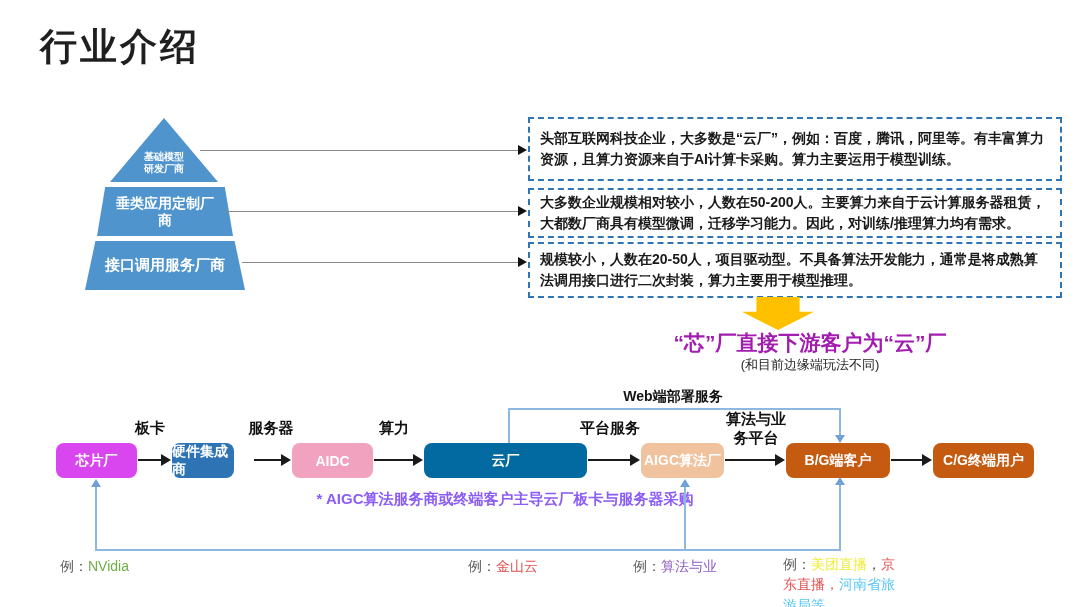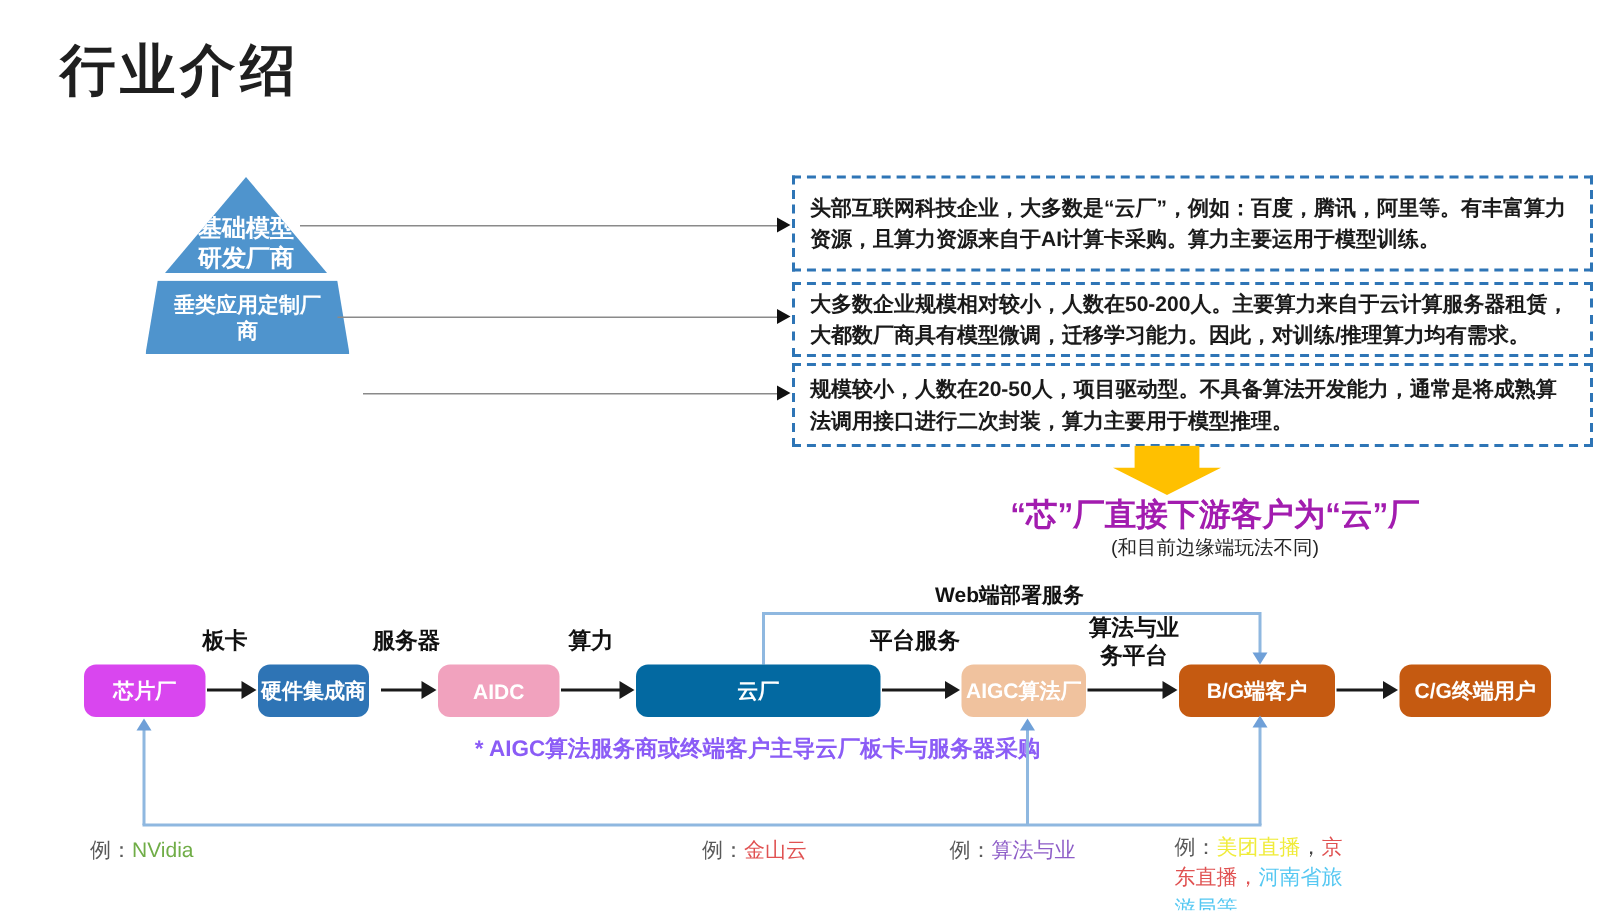--- a/index.html
+++ b/index.html
@@ -4,21 +4,21 @@
 <style>
   html,body{margin:0;padding:0;background:#fff;}
   *{box-sizing:border-box;font-family:"Liberation Sans","DejaVu Sans",sans-serif;}
   .stage{position:relative;width:1080px;height:607px;background:#fff;overflow:hidden;}
   .abs{position:absolute;}
   .page-title{left:40px;top:22px;font-size:37px;font-weight:800;color:#1f1f1f;letter-spacing:3px;}
   .page-subtitle{left:40px;top:80px;font-size:19px;font-weight:700;color:#262626;letter-spacing:1px;}
 
   
   .pyr{color:#fff;font-weight:700;text-align:center;display:flex;align-items:center;justify-content:center;white-space:pre-line;}
-  .pyr-1{left:110px;top:118px;width:108px;height:64px;clip-path:polygon(50% 0,100% 100%,0 100%);font-size:16px;line-height:1.25;padding-top:26px;}
+  .pyr-1{left:110px;top:118px;width:108px;height:64px;clip-path:polygon(50% 0,100% 100%,0 100%);font-size:10px;line-height:1.25;padding-top:26px;}
   .pyr-2{left:97px;top:187px;width:136px;height:49px;clip-path:polygon(6% 0,94% 0,100% 100%,0 100%);font-size:14px;line-height:1.2;}
   .pyr-3{left:85px;top:241px;width:160px;height:49px;clip-path:polygon(6.5% 0,93.5% 0,100% 100%,0 100%);font-size:15px;}
 
   .conn{height:1px;background:#8a8a8a;}
   .conn-head{width:0;height:0;border-left:9px solid #111;border-top:5px solid transparent;border-bottom:5px solid transparent;}
 
   .info-box{left:528px;width:534px;border:2px dashed #2E75B6;padding:4px 10px;display:flex;align-items:center;
             font-size:14px;font-weight:700;color:#1a1a1a;line-height:1.5;background:#fff;}
   .ib-1{top:117px;height:64px;}
   .ib-2{top:188px;height:50px;}
@@ -50,20 +50,21 @@
 <body>
 
 <div class="stage">
 
   <div class="abs page-title">行业介绍</div>
 
   <div class="abs pyr pyr-1" style="background: rgb(79, 148, 205);">基础模型
 研发厂商</div>
   <div class="abs pyr pyr-2" style="background: rgb(79, 148, 205);">垂类应用定制厂
 商</div>
+  <div class="abs pyr pyr-3" style="background: rgb(79, 148, 205);">接口调用服务厂商</div>
 
   <div class="abs conn" style="left:200px;top:150px;width:318px;"></div>
   <div class="abs conn-head" style="left:518px;top:145px;"></div>
   <div class="abs conn" style="left:225px;top:211px;width:293px;"></div>
   <div class="abs conn-head" style="left:518px;top:206px;"></div>
   <div class="abs conn" style="left:242px;top:262px;width:276px;"></div>
   <div class="abs conn-head" style="left:518px;top:257px;"></div>
 
   <div class="abs info-box ib-1">
     <span>头部互联网科技企业，大多数是“云厂”，例如：百度，腾讯，阿里等。有丰富算力资源，且算力资源来自于AI计算卡采购。算力主要运用于模型训练。</span>
@@ -79,21 +80,21 @@
   <div class="abs headline">“芯”厂直接下游客户为“云”厂</div>
   <div class="abs headline-sub">(和目前边缘端玩法不同)</div>
 
   <div class="abs route-label">Web端部署服务</div>
   <div class="abs route-line" style="left:508px;top:408px;width:332px;height:2px;"></div>
   <div class="abs route-line" style="left:508px;top:408px;width:2px;height:35px;"></div>
   <div class="abs route-line" style="left:839px;top:408px;width:2px;height:28px;"></div>
   <div class="abs down-head" style="left:835px;top:435px;"></div>
 
   <div class="abs node" style="left: 56px; width: 81px; background: #d946ef;">芯片厂</div>
-  <div class="abs node" style="left: 172px; width: 74px; background: rgb(46, 116, 181);">硬件集成商</div>
+  <div class="abs node" style="left: 172px; width: 62px; background: rgb(46, 116, 181);">硬件集成商</div>
   <div class="abs node" style="left: 292px; width: 81px; background: rgb(241, 162, 190);">AIDC</div>
   <div class="abs node" style="left: 424px; width: 163px; background: #0369a1;">云厂</div>
   <div class="abs node" style="left: 641px; width: 83px; background: rgb(240, 194, 158);">AIGC算法厂</div>
   <div class="abs node" style="left: 786px; width: 104px; background: rgb(197, 90, 17);">B/G端客户</div>
   <div class="abs node" style="left: 933px; width: 101px; background: rgb(197, 90, 17);">C/G终端用户</div>
 
   <div class="abs fa-line" style="left:138px;width:24px;"></div>
   <div class="abs fa-head" style="left:161px;"></div>
   <div class="abs fa-line" style="left:254px;width:28px;"></div>
   <div class="abs fa-head" style="left:281px;"></div>

